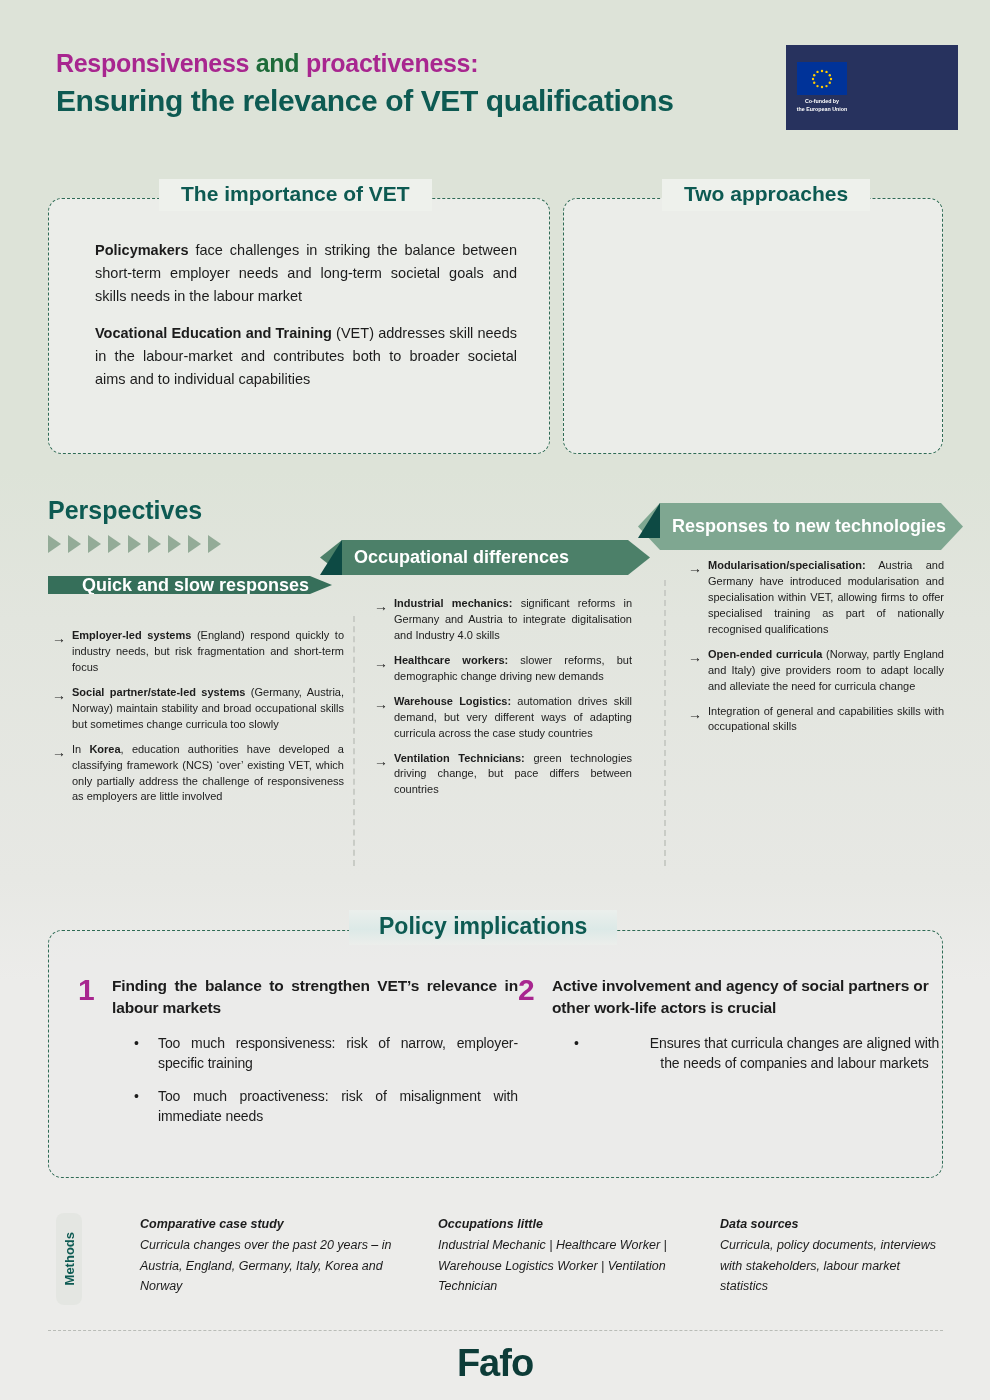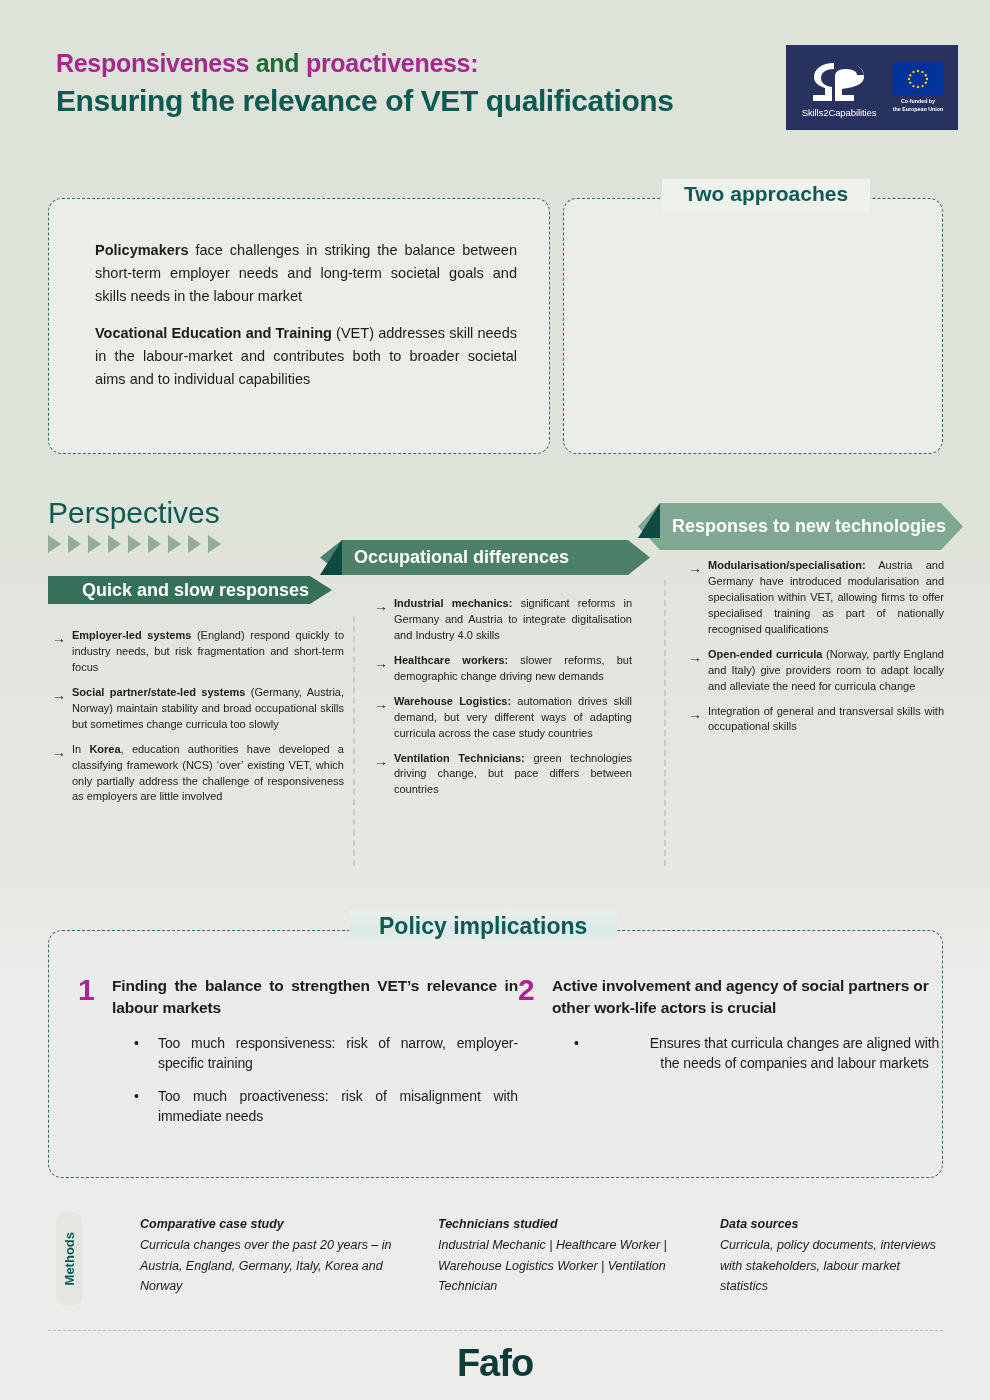--- a/index.html
+++ b/index.html
@@ -72,39 +72,39 @@
   .card-para {
     font-size: 14.5px; color: #1c1c1c; line-height: 1.58;
     text-align: justify; margin-bottom: 14px;
   }
   #card-two .card-para { text-align: left; margin-bottom: 12px; }
   .card-para b { font-weight: bold; }
 
   
   .persp-title {
     position: absolute; left: 48px; top: 496px;
-    font-size: 30px; font-weight: normal; color: #0d5a52;
+    font-size: 25px; font-weight: bold; color: #0d5a52;
   }
   .chevrons { position: absolute; left: 48px; top: 535px; display: flex; gap: 7px; }
   .chev {
     width: 0; height: 0;
     border-left: 13px solid #93ab97;
     border-top: 9px solid transparent;
     border-bottom: 9px solid transparent;
   }
 
   .banner {
     position: absolute;
     display: flex; align-items: center;
     color: #ffffff; font-weight: bold; font-size: 18px;
     padding-left: 34px;
     white-space: nowrap;
   }
   #banner-quick {
-    left: 48px; top: 576px; width: 284px; height: 28px;
+    left: 48px; top: 576px; width: 284px; height: 18px;
     background: #366f5a;
     clip-path: polygon(0 0, calc(100% - 22px) 0, 100% 50%, calc(100% - 22px) 100%, 0 100%);
   }
   #banner-occ {
     left: 320px; top: 540px; width: 330px; height: 35px;
     background: #4c8069;
     clip-path: polygon(22px 0, calc(100% - 22px) 0, 100% 50%, calc(100% - 22px) 100%, 22px 100%, 0 50%);
   }
   #banner-resp {
     left: 638px; top: 503px; width: 325px; height: 47px;
@@ -213,29 +213,20 @@
 <div class="page">
 
   <div class="header">
     <div class="title-line1">
       <span class="t-magenta">Responsiveness</span><span class="t-green"> and </span><span class="t-magenta">proactiveness:</span>
     </div>
     <div class="title-line2">Ensuring the relevance of VET qualifications</div>
   </div>
 
   <div class="logo-box">
-    <div class="logo-left">
-      <div class="logo-mark">
-        <svg width="62" height="44" viewBox="0 0 62 44" aria-hidden="true">
-          <path d="M26 4 C14 4 6 10 6 18 C6 24 11 27 17 29 L17 36 L5 36 L5 42 L24 42 L24 28 C17 27 13 24 13 19 C13 13 19 10 26 10 Z" fill="#ffffff"></path>
-          <path d="M36 4 C48 4 56 9 56 16 L49 16 C49 12 44 10 37 10 C31 10 27 13 27 17 L27 42 L46 42 L46 36 L34 36 L34 30 C41 29 56 27 56 18 C56 9 48 4 36 4 Z" fill="#ffffff"></path>
-        </svg>
-      </div>
-      <div class="logo-name">Skills2Capabilities</div>
-    </div>
     <div class="logo-right">
       <div class="eu-flag">
         <svg width="34" height="24" viewBox="0 0 34 24" aria-hidden="true">
           <g fill="#ffcc00">
             <circle cx="17" cy="4" r="1.2"></circle>
             <circle cx="21.5" cy="4.9" r="1.2"></circle>
             <circle cx="24.8" cy="8.2" r="1.2"></circle>
             <circle cx="26" cy="12" r="1.2"></circle>
             <circle cx="24.8" cy="15.8" r="1.2"></circle>
             <circle cx="21.5" cy="19.1" r="1.2"></circle>
@@ -249,20 +240,21 @@
         </svg>
       </div>
       <div class="eu-caption">
         <div>Co-funded by</div>
         <div>the European Union</div>
       </div>
     </div>
   </div>
 
   <div class="card" id="card-vet">
+    <div class="card-title">The importance of VET</div>
     <div class="card-body">
       <p class="card-para"><b>Policymakers</b><span> face challenges in striking the balance between short-term employer needs and long-term societal goals and skills needs in the labour market</span></p>
       <p class="card-para"><b>Vocational Education and Training</b><span> (VET) addresses skill needs in the labour-market and contributes both to broader societal aims and to individual capabilities</span></p>
     </div>
   </div>
 
   <div class="card" id="card-two">
     <div class="card-title">Two approaches</div>
   </div>
 
@@ -328,21 +320,21 @@
     <div class="bullet">
       <span class="arrow-glyph">→</span>
       <span class="bullet-text"><b>Modularisation/specialisation:</b><span> Austria and Germany have introduced modularisation and specialisation within VET, allowing firms to offer specialised training as part of nationally recognised qualifications</span></span>
     </div>
     <div class="bullet">
       <span class="arrow-glyph">→</span>
       <span class="bullet-text"><b>Open-ended curricula</b><span> (Norway, partly England and Italy) give providers room to adapt locally and alleviate the need for curricula change</span></span>
     </div>
     <div class="bullet">
       <span class="arrow-glyph">→</span>
-      <span class="bullet-text"><span>Integration of general and transversal skills with occupational skills</span></span>
+      <span class="bullet-text"><span>Integration of general and capabilities skills with occupational skills</span></span>
     </div>
   </div>
 
   <div class="card" id="card-policy">
     <div class="card-title">Policy implications</div>
   </div>
 
   <div class="policy-cols">
     <div class="policy-col" id="policy-col-1">
       <div class="pnum">1</div>
@@ -377,21 +369,21 @@
 
   <div class="methods-tab">
     <span class="methods-label">Methods</span>
   </div>
 
   <div class="mcol" id="mcol1">
     <h4>Comparative case study</h4>
     <div>Curricula changes over the past 20 years – in Austria, England, Germany, Italy, Korea and Norway</div>
   </div>
   <div class="mcol" id="mcol2">
-    <h4>Technicians studied</h4>
+    <h4>Occupations little</h4>
     <div>Industrial Mechanic | Healthcare Worker | Warehouse Logistics Worker | Ventilation Technician</div>
   </div>
   <div class="mcol" id="mcol3">
     <h4>Data sources</h4>
     <div>Curricula, policy documents, interviews with stakeholders, labour market statistics</div>
   </div>
 
   <div class="bottom-rule"></div>
   <div class="fafo">Fafo</div>
 

